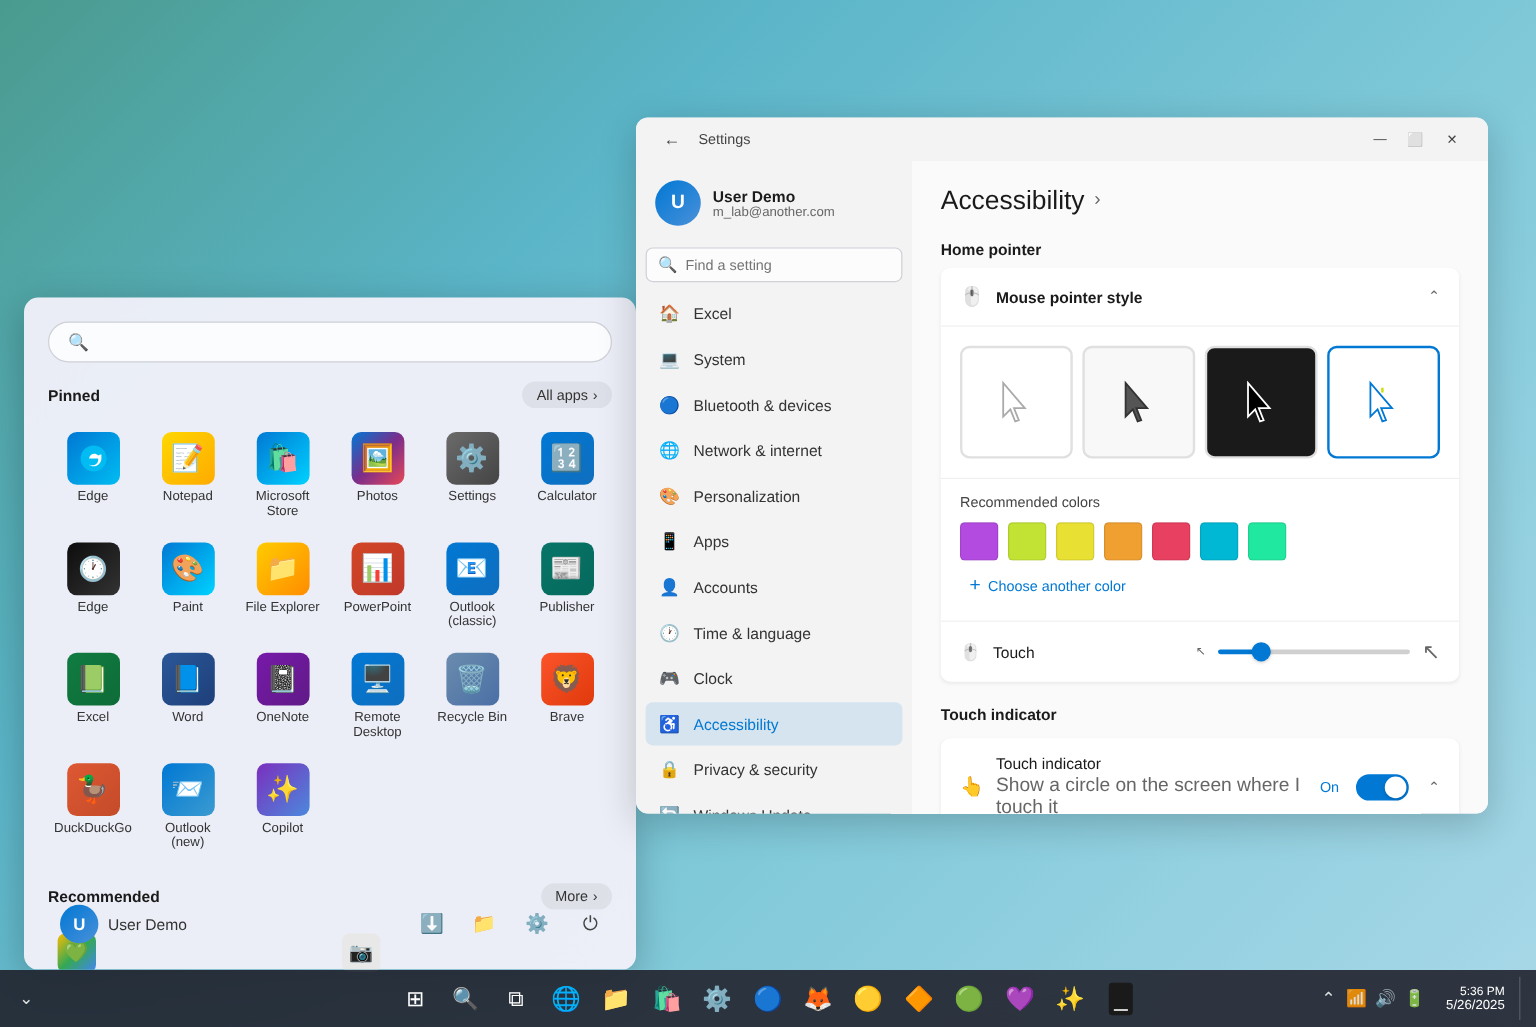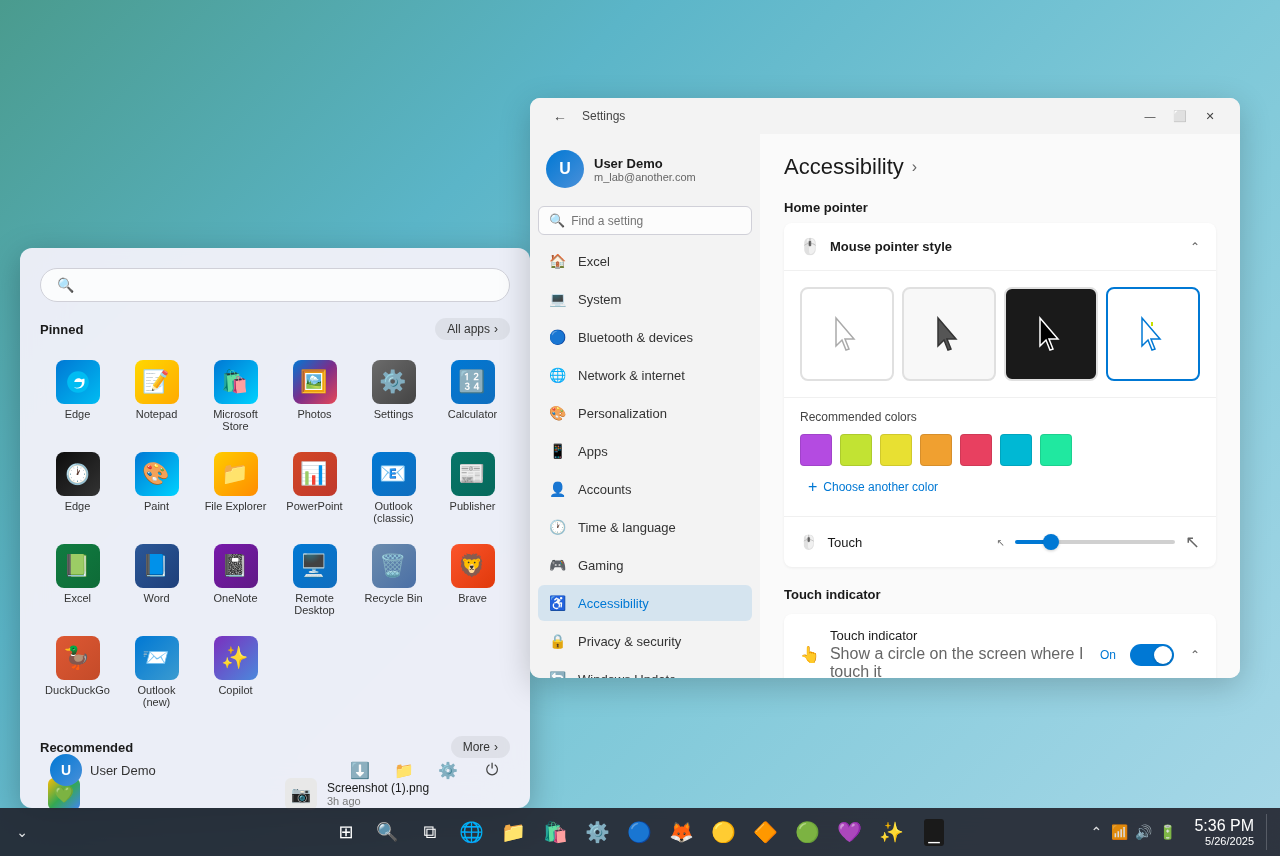--- a/index.html
+++ b/index.html
@@ -669,21 +669,21 @@
     }
 
     .taskbar-clock {
       display: flex;
       flex-direction: column;
       align-items: flex-end;
       padding: 0 8px;
       cursor: pointer;
     }
 
-    .clock-time { font-size: 16px; color: white; }
+    .clock-time { font-size: 10px; color: white; }
     .clock-date { font-size: 11px; color: white; }
 
     .sys-tray {
       display: flex;
       align-items: center;
       gap: 4px;
       padding: 0 4px;
     }
 
     .sys-tray-icon {
@@ -826,24 +826,20 @@
           <span>More</span>
           <span>›</span>
         </button>
       </div>
       <div class="recommended-grid">
         <div class="rec-item">
           <div class="rec-icon" style="background:linear-gradient(135deg,#fbbc04,#34a853,#4285f4);">💚</div>
         </div>
         <div class="rec-item">
           <div class="rec-icon" style="background:#e8e8e8;">📷</div>
-          <div class="rec-info">
-            <div class="rec-name">Screenshot (1).png</div>
-            <div class="rec-sub">3h ago</div>
-          </div>
         </div>
       </div>
     </div>
 
     <div class="start-footer">
       <div class="user-info">
         <div class="user-avatar-small">U</div>
         <span style="font-size:13px;color:#333;">User Demo</span>
       </div>
       <div class="footer-buttons">
@@ -911,21 +907,21 @@
         <div class="nav-item">
           <span class="nav-icon">👤</span>
           <span>Accounts</span>
         </div>
         <div class="nav-item">
           <span class="nav-icon">🕐</span>
           <span>Time &amp; language</span>
         </div>
         <div class="nav-item">
           <span class="nav-icon">🎮</span>
-          <span>Gaming</span>
+          <span>Clock</span>
         </div>
         <div class="nav-item active">
           <span class="nav-icon">♿</span>
           <span>Accessibility</span>
         </div>
         <div class="nav-item">
           <span class="nav-icon">🔒</span>
           <span>Privacy &amp; security</span>
         </div>
         <div class="nav-item">

